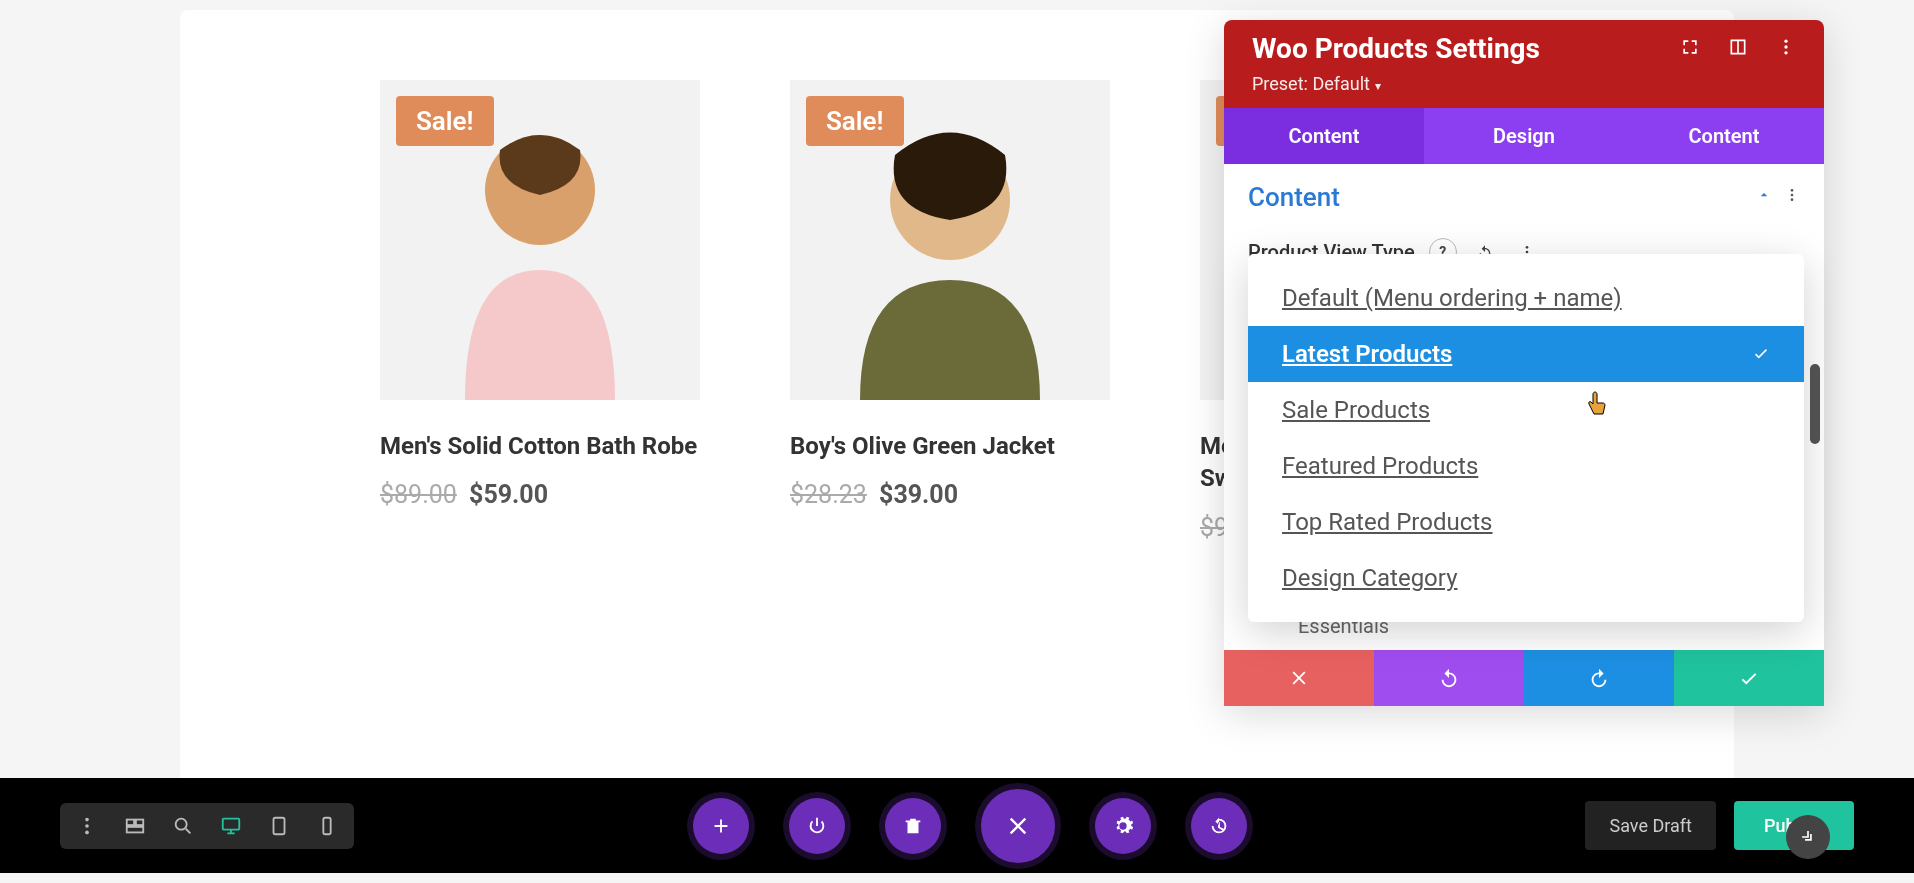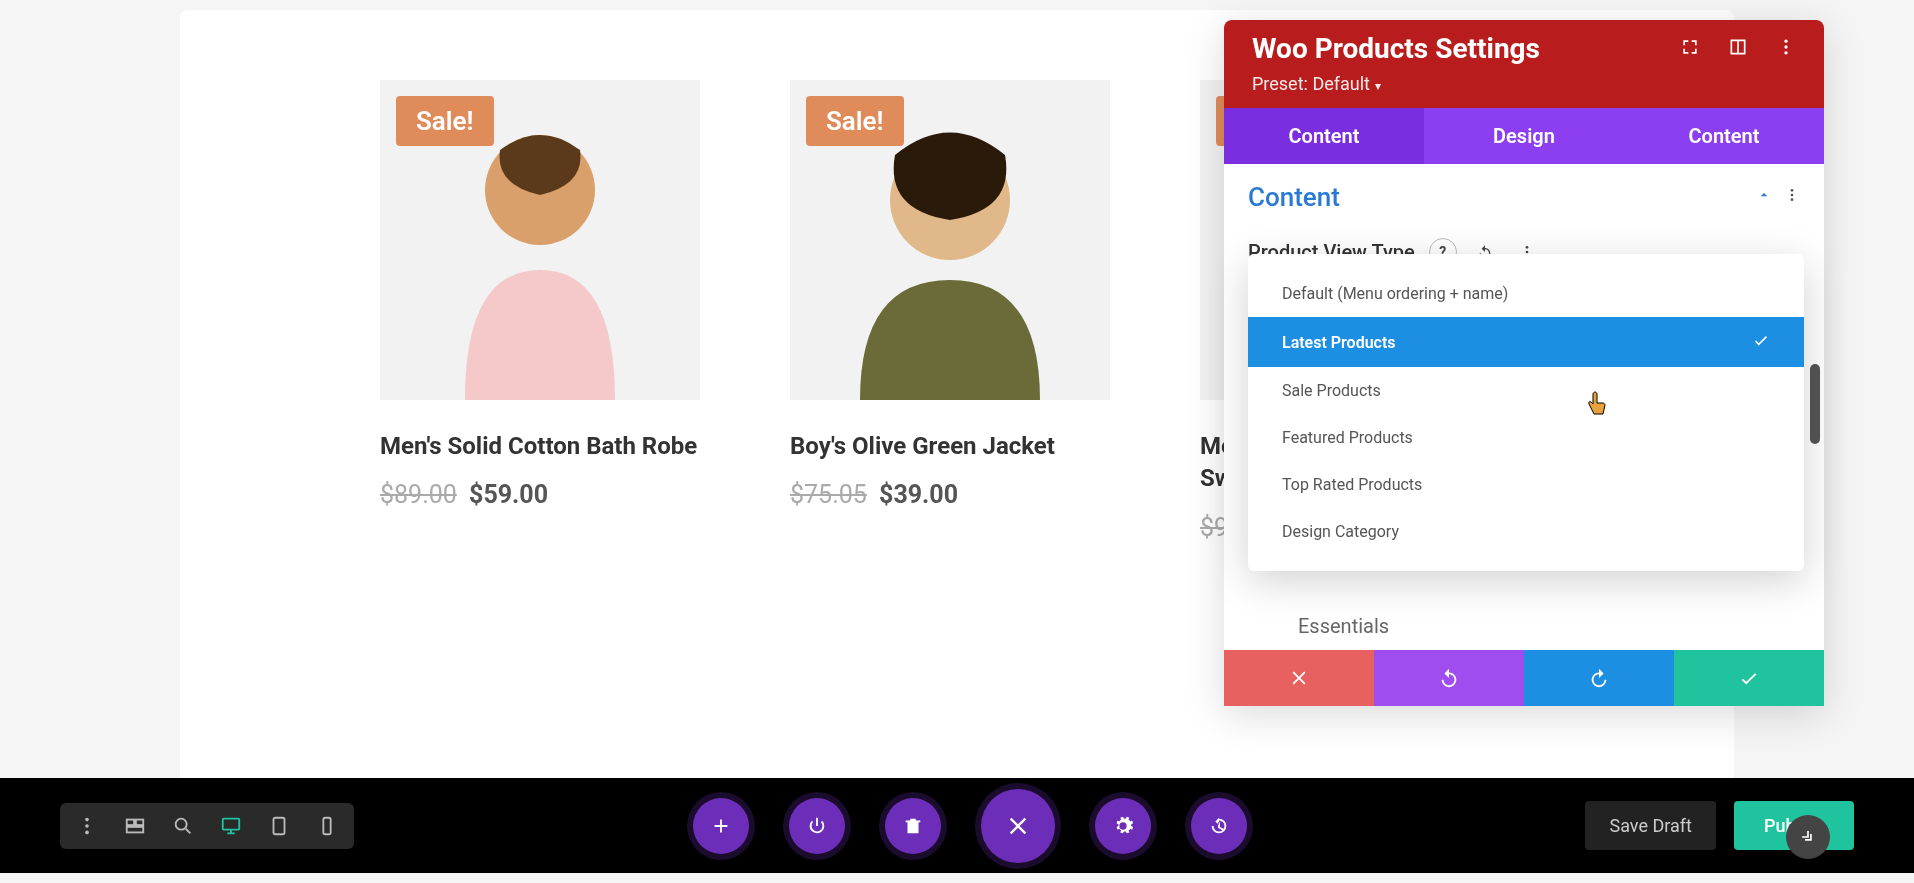--- a/index.html
+++ b/index.html
@@ -40,21 +40,21 @@
 .section-head svg { width: 16px; height: 16px; fill: #2a79d4; }
 .section-head .dots svg { fill: #555; }
 
 .field-row { display: flex; align-items: center; gap: 14px; padding: 8px 0 16px; }
 .field-label { font-size: 20px; color: #333; font-weight: 500; }
 .field-row .hicon { width: 28px; height: 28px; border-radius: 50%; display: flex; align-items: center; justify-content: center; cursor: pointer; }
 .field-row .hicon svg { width: 16px; height: 16px; fill: #444; }
 .hicon.help { border: 1px solid #bbb; font-weight: 700; font-size: 14px; color: #444; }
 
 .dropdown { position: absolute; top: 90px; left: 24px; right: 20px; background: #fff; border-radius: 6px; box-shadow: 0 10px 40px rgba(0,0,0,0.18); z-index: 60; padding: 16px 0; }
-.dropdown-item { padding: 14px 34px; font-size: 16px; color: #555; cursor: pointer; display: flex; align-items: center; }
+.dropdown-item { padding: 14px 34px; font-size: 24px; color: #555; cursor: pointer; display: flex; align-items: center; text-decoration: underline; }
 .dropdown-item.selected { background: #1d8fe2; color: #fff; font-weight: 600; }
 .dropdown-item.selected .check { margin-left: auto; }
 .dropdown-item.selected .check svg { width: 18px; height: 18px; fill: #fff; }
 
 .cursor-hand { position: absolute; top: 390px; right: 305px; z-index: 100; }
 .cursor-hand svg { width: 24px; height: 30px; }
 
 .behind-list { padding-top: 320px; }
 .behind-item { padding: 12px 50px; font-size: 20px; color: #666; }
 
@@ -114,21 +114,21 @@
       <div class="product-img-wrap">
         <span class="sale-badge">Sale!</span>
         <svg class="person-svg" viewBox="0 0 260 300">
           <circle cx="130" cy="100" r="60" fill="#e0b88a"></circle>
           <path d="M40 300 Q40 180 130 180 Q220 180 220 300 Z" fill="#6b6b3a"></path>
           <path d="M75 55 Q130 10 185 55 Q195 110 130 120 Q65 110 75 55 Z" fill="#2a1a0a"></path>
         </svg>
       </div>
       <div class="product-title">Boy's Olive Green Jacket</div>
       <div class="product-price">
-        <span class="price-old">$75.05</span>
+        <span class="price-old">$28.23</span>
         <span class="price-new">$39.00</span>
       </div>
     </div>
 
     <div class="product-card">
       <div class="product-img-wrap">
         <span class="sale-badge">Sale!</span>
         <svg class="person-svg" viewBox="0 0 260 300">
           <circle cx="130" cy="85" r="50" fill="#e8c09a"></circle>
           <path d="M45 300 Q45 165 130 165 Q215 165 215 300 Z" fill="#d43030"></path>

